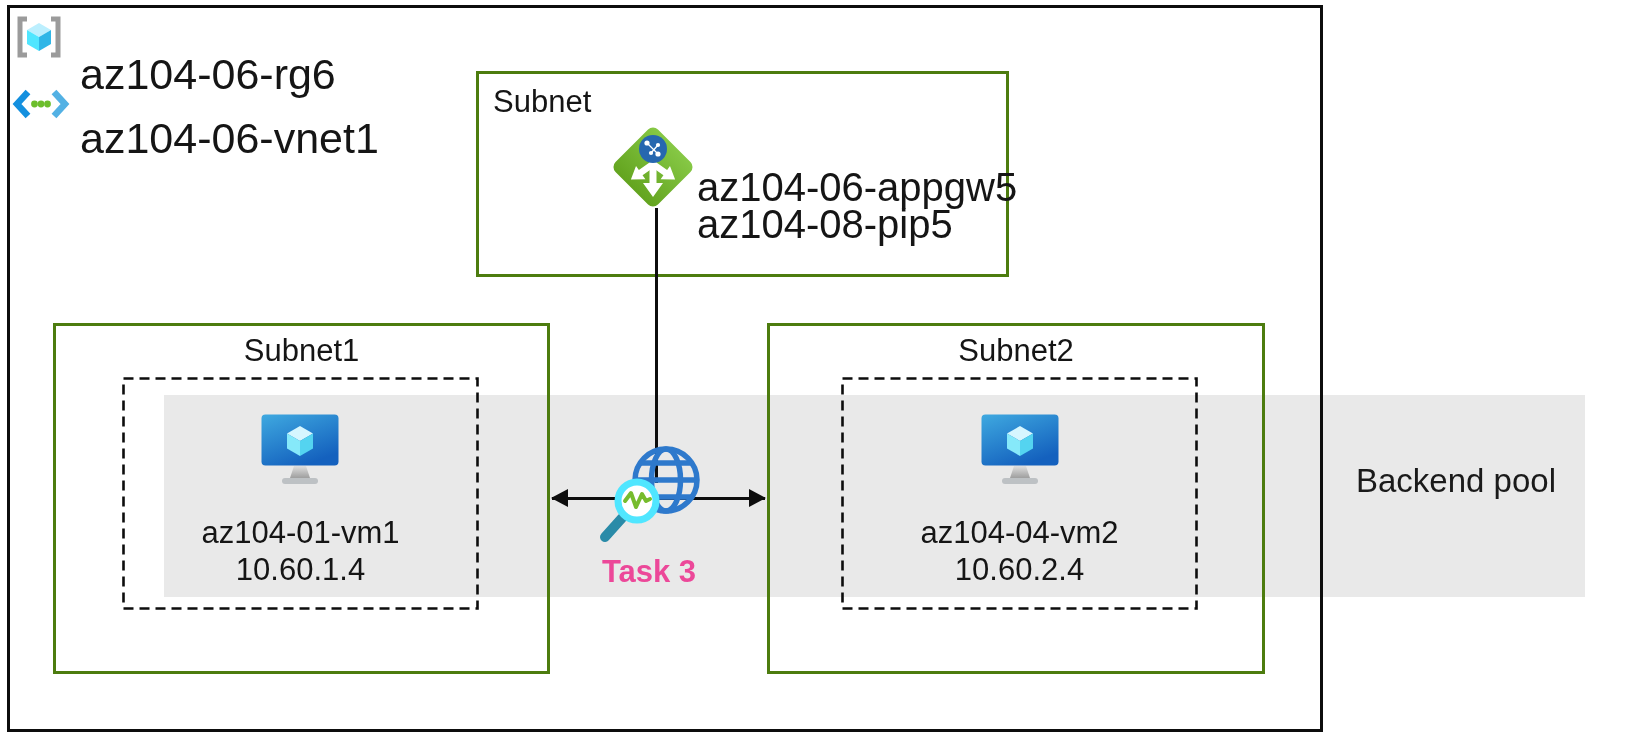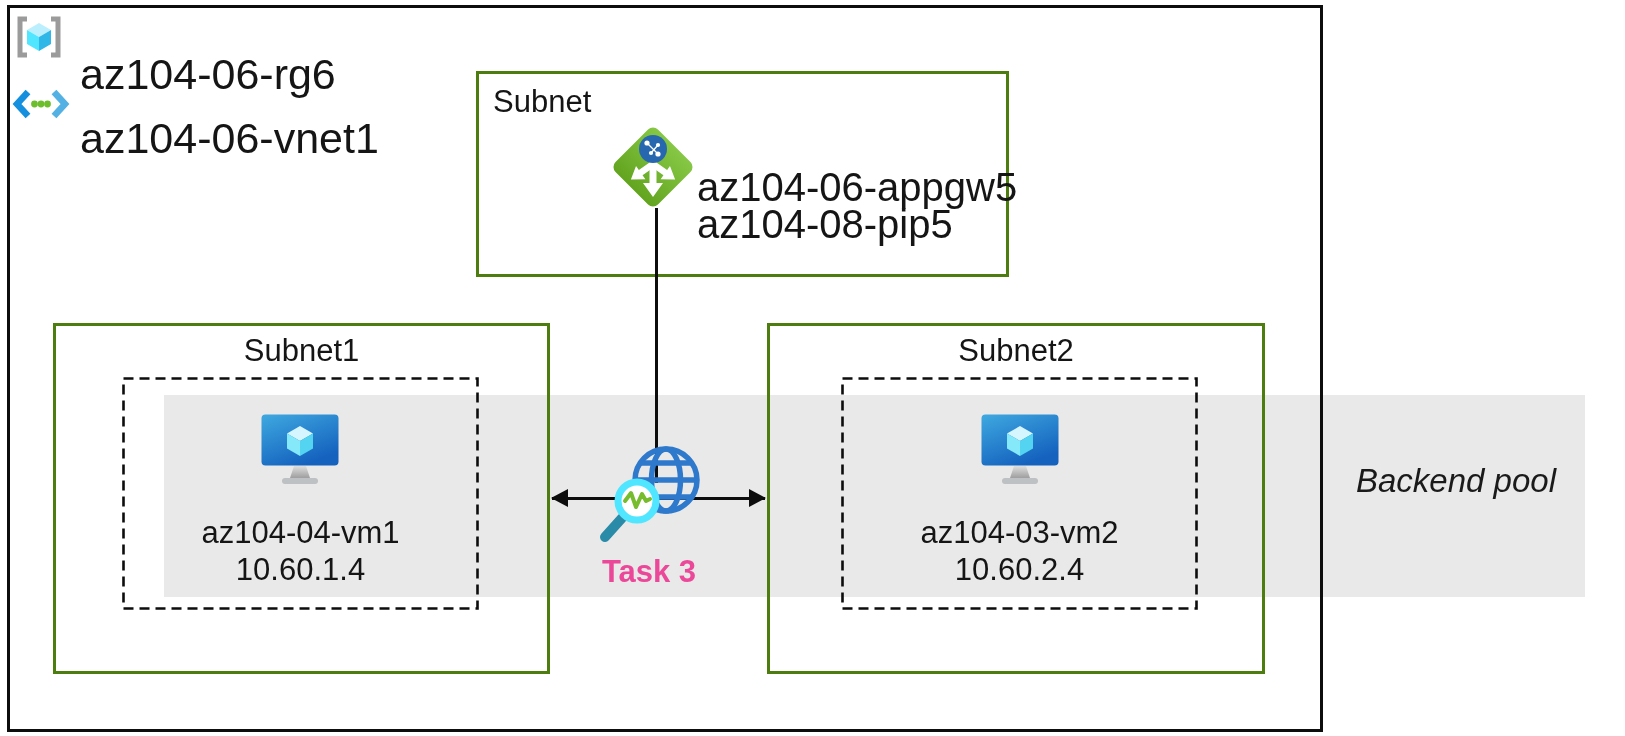--- a/index.html
+++ b/index.html
@@ -4,21 +4,21 @@
 <style>
   html,body{margin:0;padding:0;background:#fff;}
   .canvas{
     position:relative;width:1625px;height:736px;overflow:hidden;
     font-family:"Liberation Sans",sans-serif;color:#151515;background:#fff;
   }
   .abs{position:absolute;}
   
   .band{left:164px;top:395px;width:1421px;height:202px;background:#E9E9E9;}
   .backend-pool-label{left:1325px;top:462px;width:262px;text-align:center;
-    font-size:33px;color:#1a1a1a;white-space:nowrap;font-style:italic;}
+    font-size:33px;color:#1a1a1a;white-space:nowrap;}
   
   .outer-box{left:7px;top:5px;width:1316px;height:727px;border:3px solid #0d0d0d;box-sizing:border-box;}
   .solid-box{border:3px solid #4d7c0f;box-sizing:border-box;background:transparent;}
   .gw-subnet-box{left:476px;top:71px;width:533px;height:206px;}
   .subnet1-box{left:53px;top:323px;width:497px;height:351px;padding-left:36px;}
   .subnet2-box{left:767px;top:323px;width:498px;height:351px;}
   .box-title{position:absolute;top:7px;left:0;width:100%;text-align:center;font-size:31px;}
   .box-title.left-align{left:14px;width:auto;text-align:left;top:10px;}
   
   .legend-label{font-size:43px;line-height:36px;white-space:nowrap;margin-top:34px;}
@@ -131,21 +131,21 @@
       </linearGradient>
     </defs>
     <rect x="0.5" y="0.5" width="77" height="51" rx="4" fill="url(#vmg1)"></rect>
     <polygon points="39,12 52,19.5 39,27 26,19.5" fill="#D6F6FF"></polygon>
     <polygon points="26,19.5 39,27 39,42 26,34.5" fill="#86E9FA"></polygon>
     <polygon points="52,19.5 39,27 39,42 52,34.5" fill="#54D4F0"></polygon>
     <polygon points="33,52 45,52 49,64 29,64" fill="url(#stg1)"></polygon>
     <rect x="21" y="64" width="36" height="6" rx="3" fill="#BDC1C4"></rect>
   </svg>
   <div class="abs vm-caption vm1-caption">
-    <div>az104-04-vm1</div>
+    <div>az104-01-vm1</div>
     <div>10.60.1.4</div>
   </div>
 
   <div class="abs solid-box subnet2-box">
     <div class="box-title">Subnet2</div>
   </div>
   <svg class="abs" style="left:841px;top:377px" width="357" height="233" viewBox="0 0 357 233">
     <rect x="1.5" y="1.5" width="354" height="230" fill="none" stroke="#0d0d0d" stroke-width="2.6" stroke-dasharray="10 6"></rect>
   </svg>
   <svg class="abs" style="left:981px;top:414px" width="78" height="74" viewBox="0 0 78 74">
@@ -160,21 +160,21 @@
       </linearGradient>
     </defs>
     <rect x="0.5" y="0.5" width="77" height="51" rx="4" fill="url(#vmg2)"></rect>
     <polygon points="39,12 52,19.5 39,27 26,19.5" fill="#D6F6FF"></polygon>
     <polygon points="26,19.5 39,27 39,42 26,34.5" fill="#86E9FA"></polygon>
     <polygon points="52,19.5 39,27 39,42 52,34.5" fill="#54D4F0"></polygon>
     <polygon points="33,52 45,52 49,64 29,64" fill="url(#stg2)"></polygon>
     <rect x="21" y="64" width="36" height="6" rx="3" fill="#BDC1C4"></rect>
   </svg>
   <div class="abs vm-caption vm2-caption">
-    <div>az104-03-vm2</div>
+    <div>az104-04-vm2</div>
     <div>10.60.2.4</div>
   </div>
 
   <svg class="abs" style="left:592px;top:438px" width="120" height="108" viewBox="0 0 120 108">
     <g fill="none" stroke="#2E79CC" stroke-width="5.5">
       <circle cx="74" cy="42" r="31"></circle>
       <ellipse cx="74" cy="42" rx="14.5" ry="31"></ellipse>
       <line x1="43" y1="42" x2="105" y2="42"></line>
       <line x1="48" y1="25" x2="100" y2="25"></line>
       <line x1="48" y1="59" x2="100" y2="59"></line>

